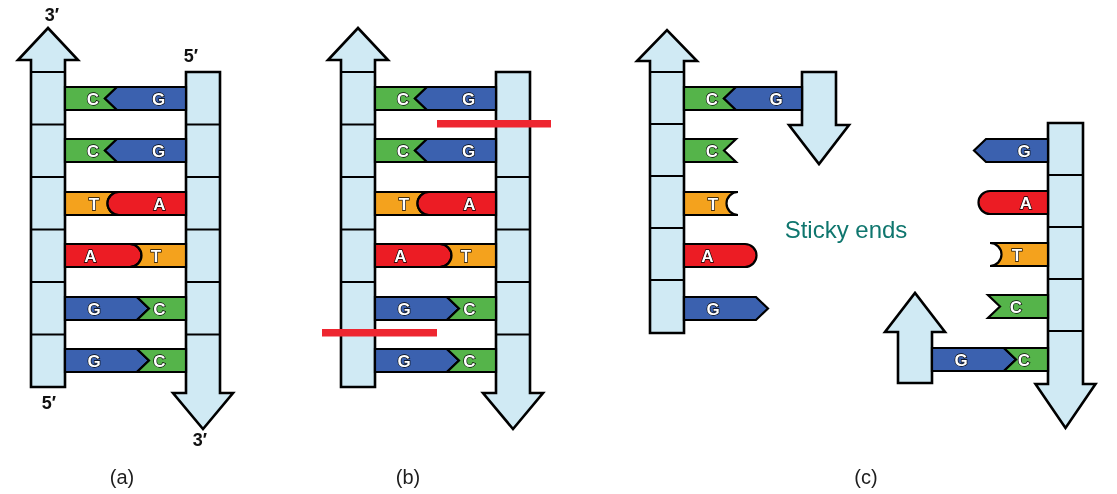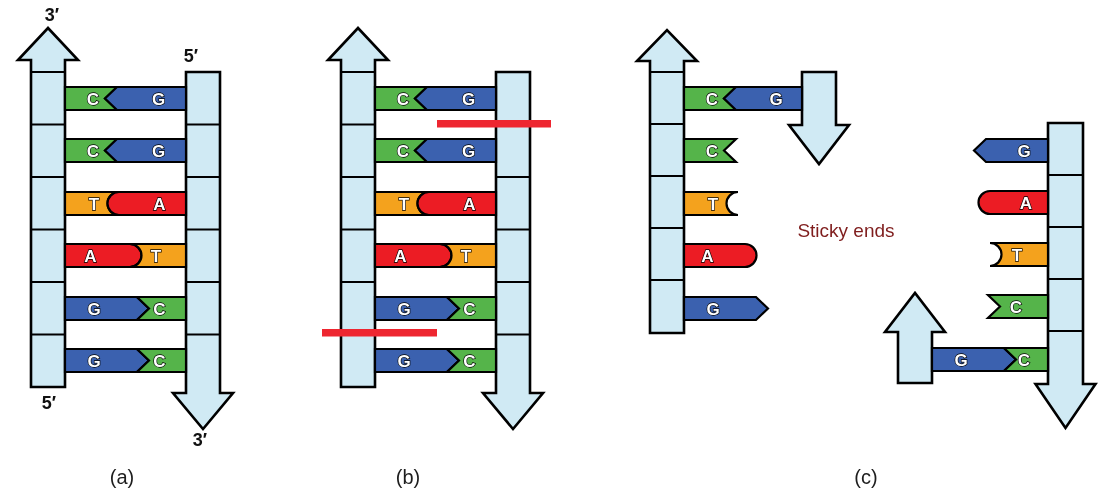--- a/index.html
+++ b/index.html
@@ -25,23 +25,23 @@
     transform: translate(-50%, -50%);
     white-space: nowrap;
     color: #111111;
     line-height: 1;
   }
   .lbl.prime {
     font-size: 18px;
     font-weight: 700;
   }
   .lbl.plain {
-    font-size: 19px;
+    font-size: 24px;
     font-weight: 400;
-    color: #7f1d1d;
+    color: #0f766e;
   }
   .lbl.caption {
     font-size: 20px;
     font-weight: 400;
     color: #1e1e1e;
   }
 </style>
 </head>
 <body>
 

